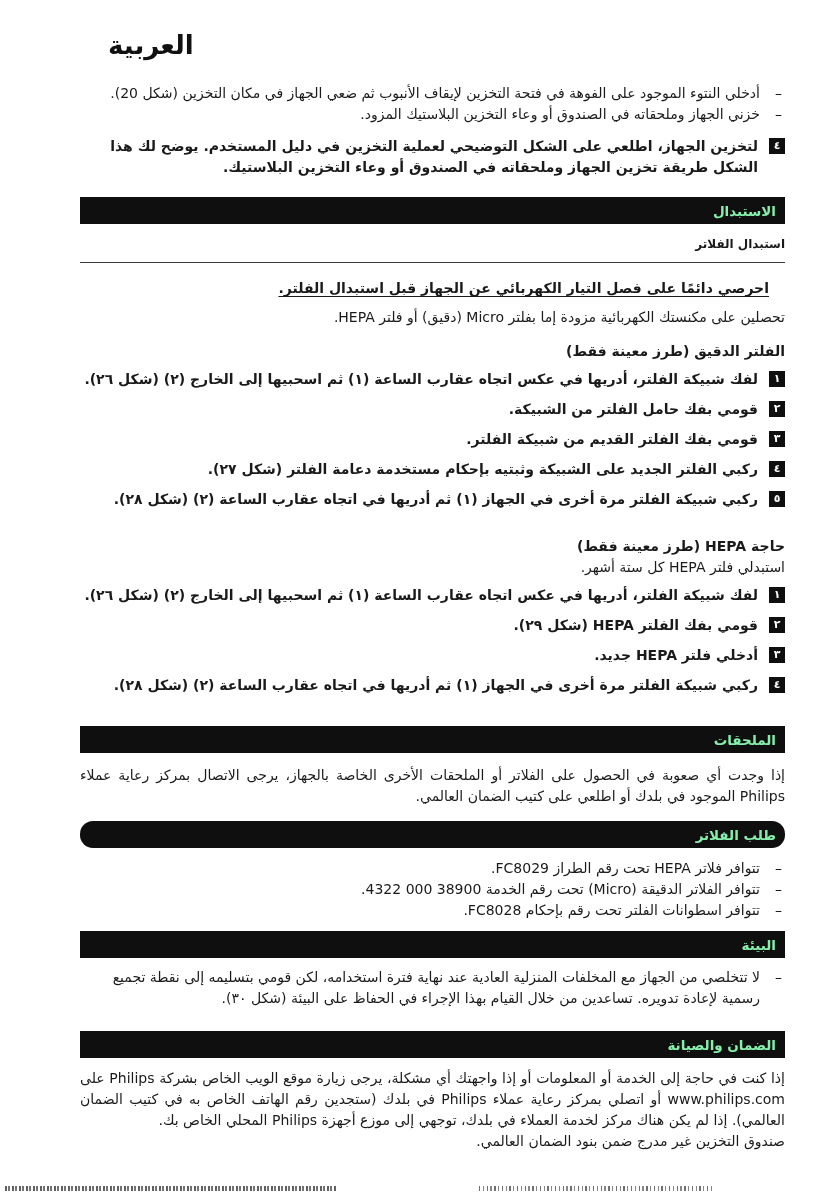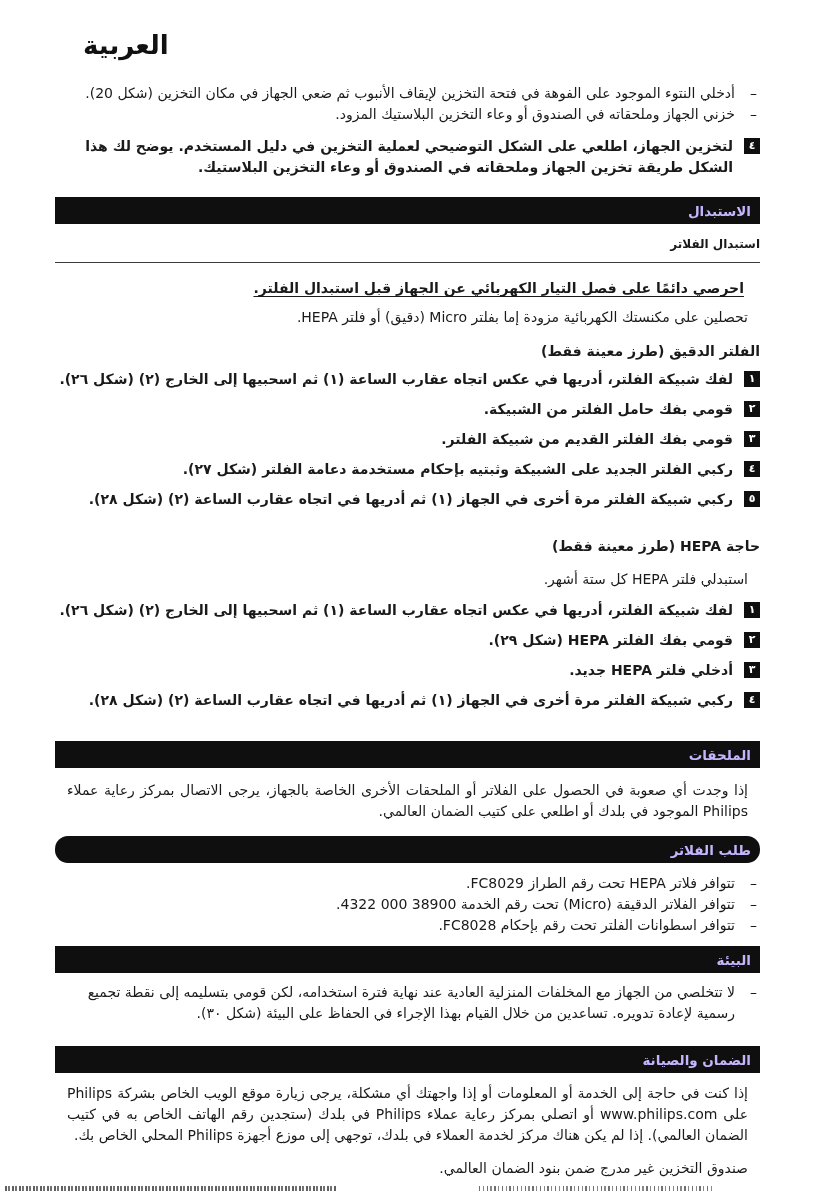--- a/index.html
+++ b/index.html
@@ -5,41 +5,41 @@
   html,body{margin:0;padding:0;background:#ffffff;}
   .page{
     position:relative;
     width:840px;height:1192px;
     background:#ffffff;
     overflow:hidden;
     font-family:"DejaVu Sans",sans-serif;
     color:#1a1a1a;
   }
   .content{
-    position:absolute;left:55px;top:0;width:705px;
+    position:absolute;left:80px;top:0;width:705px;
     direction:rtl;text-align:right;
   }
   .page-title{
     font-size:26px;font-weight:bold;line-height:30px;
     margin:30px 0 0;text-align:left;padding-left:28px;color:#111;
   }
-  .body-text{font-size:14px;line-height:21px;margin:12px;}
+  .body-text{font-size:14px;line-height:21px;margin:0;}
   .justify{text-align:justify;}
   .dash-row{display:flex;gap:12px;font-size:14px;line-height:21px;align-items:flex-start;}
   .dash-marker{flex:0 0 auto;width:13px;text-align:center;}
   .dash-text{flex:1 1 auto;}
   .step-row{display:flex;gap:11px;align-items:flex-start;margin-top:9px;}
   .step-badge{
     flex:0 0 auto;width:16px;height:16px;margin-top:2px;
     background:#0f0f0f;color:#ffffff;
     font-size:11px;line-height:16px;text-align:center;font-weight:bold;
   }
   .step-text{flex:1 1 auto;font-weight:bold;font-size:14px;line-height:21px;}
   .section-bar{
-    background:#0f0f0f;color:#c4b5fd;height:27px;
+    background:#0f0f0f;color:#86efac;height:27px;
     display:flex;align-items:center;padding:0 9px;
     font-size:13.5px;font-weight:bold;
     box-sizing:border-box;width:100%;
   }
   .subheading-wrap{
     border-bottom:1.5px solid #3a3a3a;
     padding:11px 0 9px;margin:0;
   }
   .subheading{font-size:12px;font-weight:bold;margin:0;line-height:18px;}
   .warning-text{

